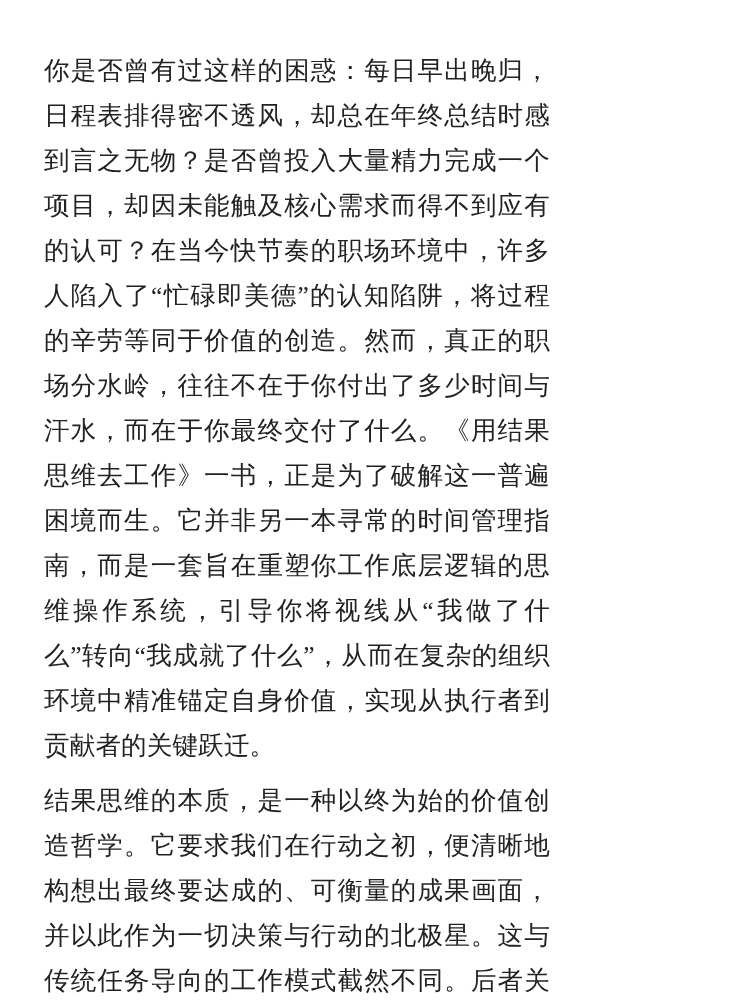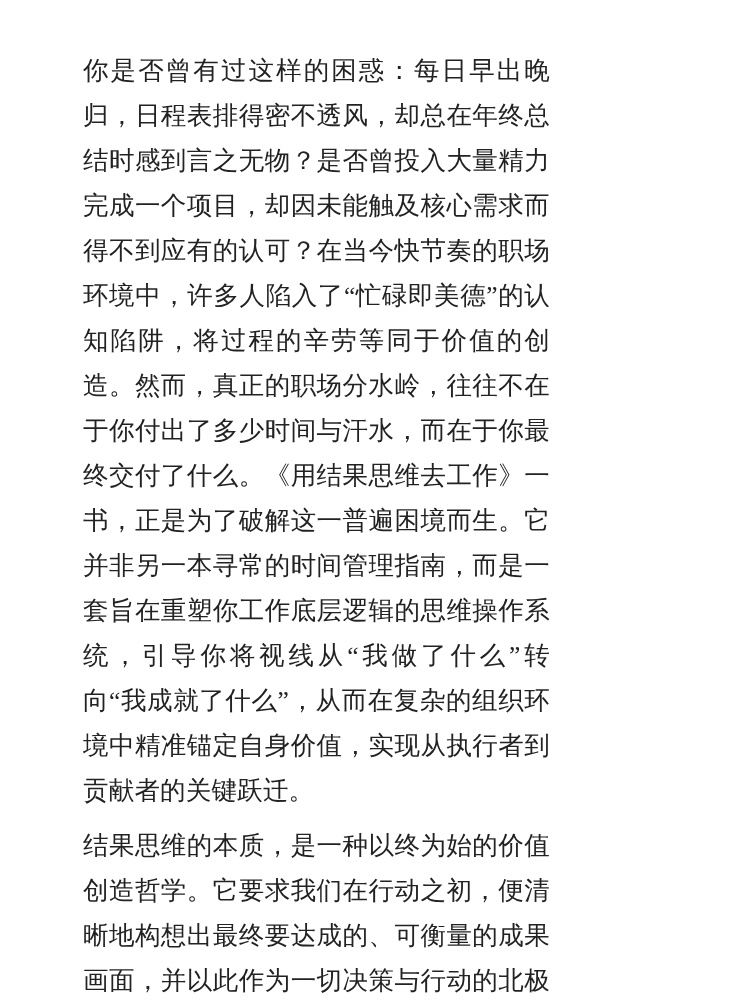--- a/index.html
+++ b/index.html
@@ -12,21 +12,21 @@
     background: #ffffff;
     font-family: "Liberation Serif", "DejaVu Serif", serif;
     color: #1d1d1d;
     overflow: hidden;
   }
   .page {
     position: relative;
     width: 622px;
     height: 1000px;
     box-sizing: border-box;
-    padding: 48px 72px 0 83px;
+    padding: 48px 72px 0 44px;
     background: #ffffff;
   }
   .body-text {
     font-size: 25.5px;
     line-height: 45px;
     text-align: justify;
     text-justify: inter-ideograph;
     letter-spacing: 0.2px;
     color: #222222;
     font-weight: 500;

